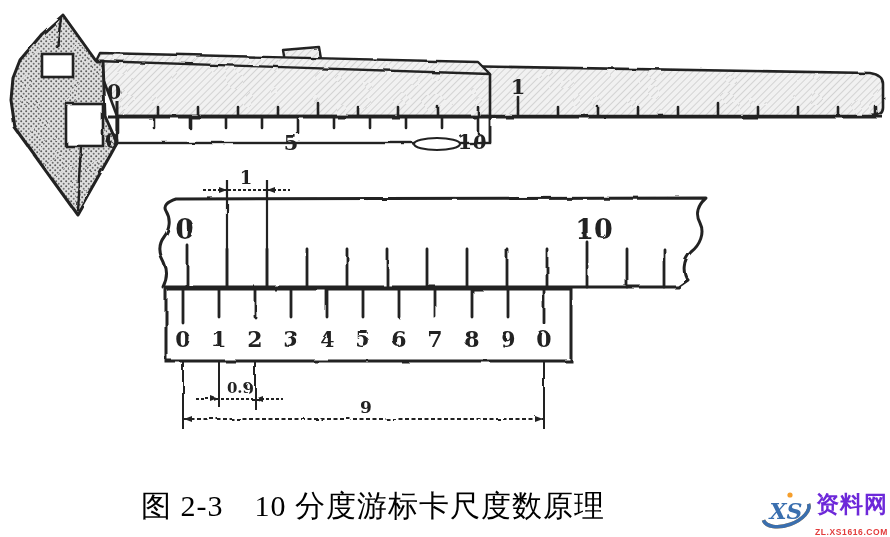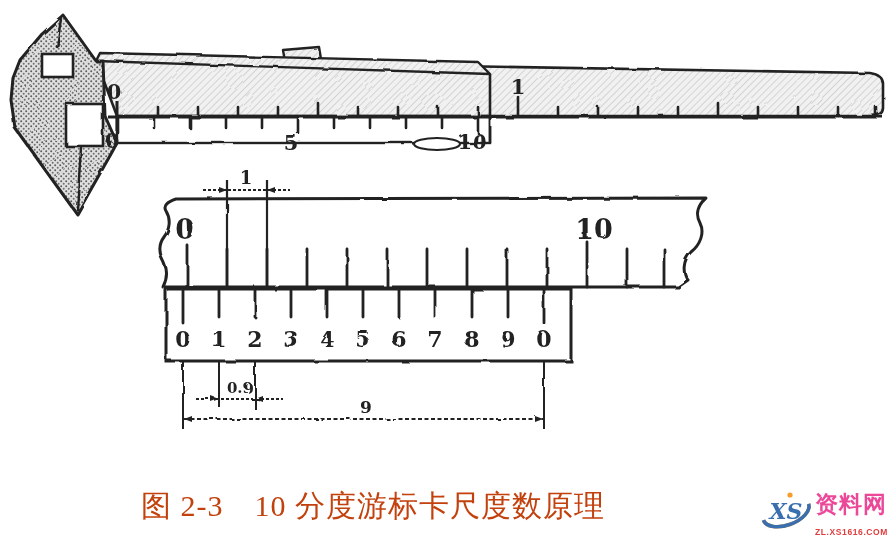--- a/index.html
+++ b/index.html
@@ -5,30 +5,30 @@
   html,body{margin:0;padding:0;}
   body{
     width:890px;height:537px;position:relative;background:#ffffff;overflow:hidden;
     font-family:"Liberation Serif","DejaVu Serif",serif;
   }
   #stage{position:absolute;left:0;top:0;width:890px;height:537px;}
   svg text{user-select:none;}
   .digit{font-family:"DejaVu Serif","Liberation Serif",serif;font-weight:700;fill:#222;}
   .caption{
     position:absolute;left:0;top:486px;width:746px;text-align:center;
-    font-size:30px;color:#c2410c;letter-spacing:1px;
+    font-size:30px;color:#000000;letter-spacing:1px;
     font-family:"Liberation Serif","DejaVu Serif",serif;
   }
   .watermark{
     position:absolute;left:760px;top:488px;width:128px;height:46px;
-    display:flex;align-items:center;
+    display:flex;align-items:center;text-align:right;
   }
   .wm-text{display:flex;flex-direction:column;line-height:1;margin-left:1px;}
   .wm-name{
-    font-size:23px;font-weight:700;color:#ec4899;letter-spacing:1px;
+    font-size:23px;font-weight:700;color:#6d28d9;letter-spacing:1px;
     font-family:"Liberation Sans","DejaVu Sans",sans-serif;
     margin-top:8px;
   }
   .wm-url{
     font-size:8.5px;font-weight:700;color:#e23c3c;letter-spacing:.6px;margin-top:12px;
     font-family:"Liberation Sans","DejaVu Sans",sans-serif;
   }
 </style>
 </head>
 <body>

